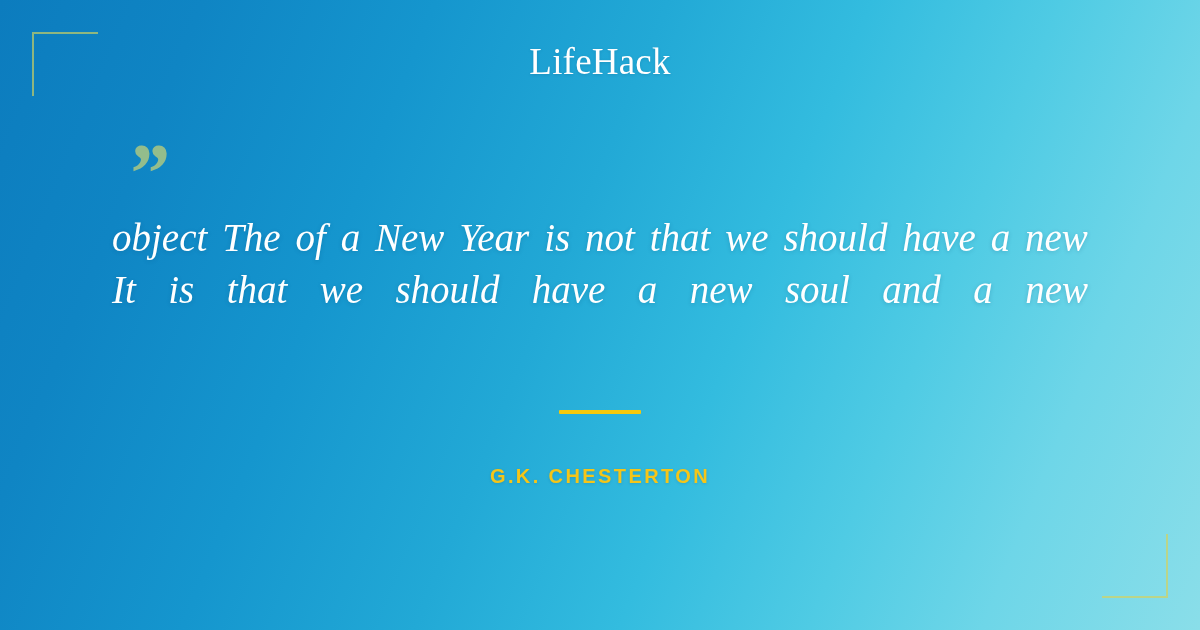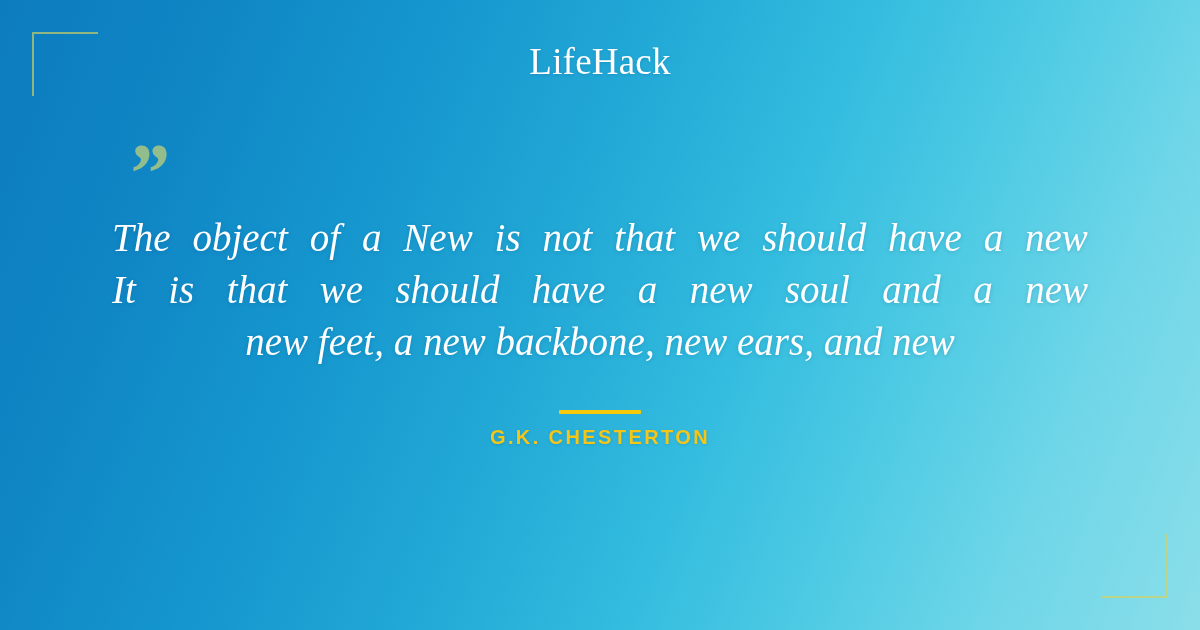--- a/index.html
+++ b/index.html
@@ -119,21 +119,21 @@
     width: 82px;
     height: 4px;
     background: #f6c90b;
     border-radius: 1px;
   }
 
   
   #author {
     position: absolute;
     left: 0;
-    top: 424px;
+    top: 463px;
     width: 100%;
     text-align: center;
     font-family: "Liberation Sans", sans-serif;
     font-size: 20px;
     font-weight: 700;
     letter-spacing: 2.4px;
     color: #f5c518;
     line-height: 26px;
     text-shadow: 0 1px 3px rgba(0, 70, 110, 0.18);
   }
@@ -145,25 +145,26 @@
 
   <div class="corner top-left"></div>
   <div class="corner bottom-right"></div>
 
   <div id="logo">LifeHack</div>
 
   <div id="quote-mark">”</div>
 
   <div id="quote-block">
     <div class="quote-line justify">
+      <span>object</span>
       <span>The</span>
-      <span>object</span>
       <span>of</span>
       <span>a</span>
       <span>New</span>
+      <span>Year</span>
       <span>is</span>
       <span>not</span>
       <span>that</span>
       <span>we</span>
       <span>should</span>
       <span>have</span>
       <span>a</span>
       <span>new</span>
     </div>
     <div class="quote-line justify">
@@ -173,20 +174,19 @@
       <span>we</span>
       <span>should</span>
       <span>have</span>
       <span>a</span>
       <span>new</span>
       <span>soul</span>
       <span>and</span>
       <span>a</span>
       <span>new</span>
     </div>
-    <div class="quote-line center">new feet, a new backbone, new ears, and new</div>
   </div>
 
   <div id="divider"></div>
 
   <div id="author">G.K. CHESTERTON</div>
 
 </div>
 
 </body></html>

